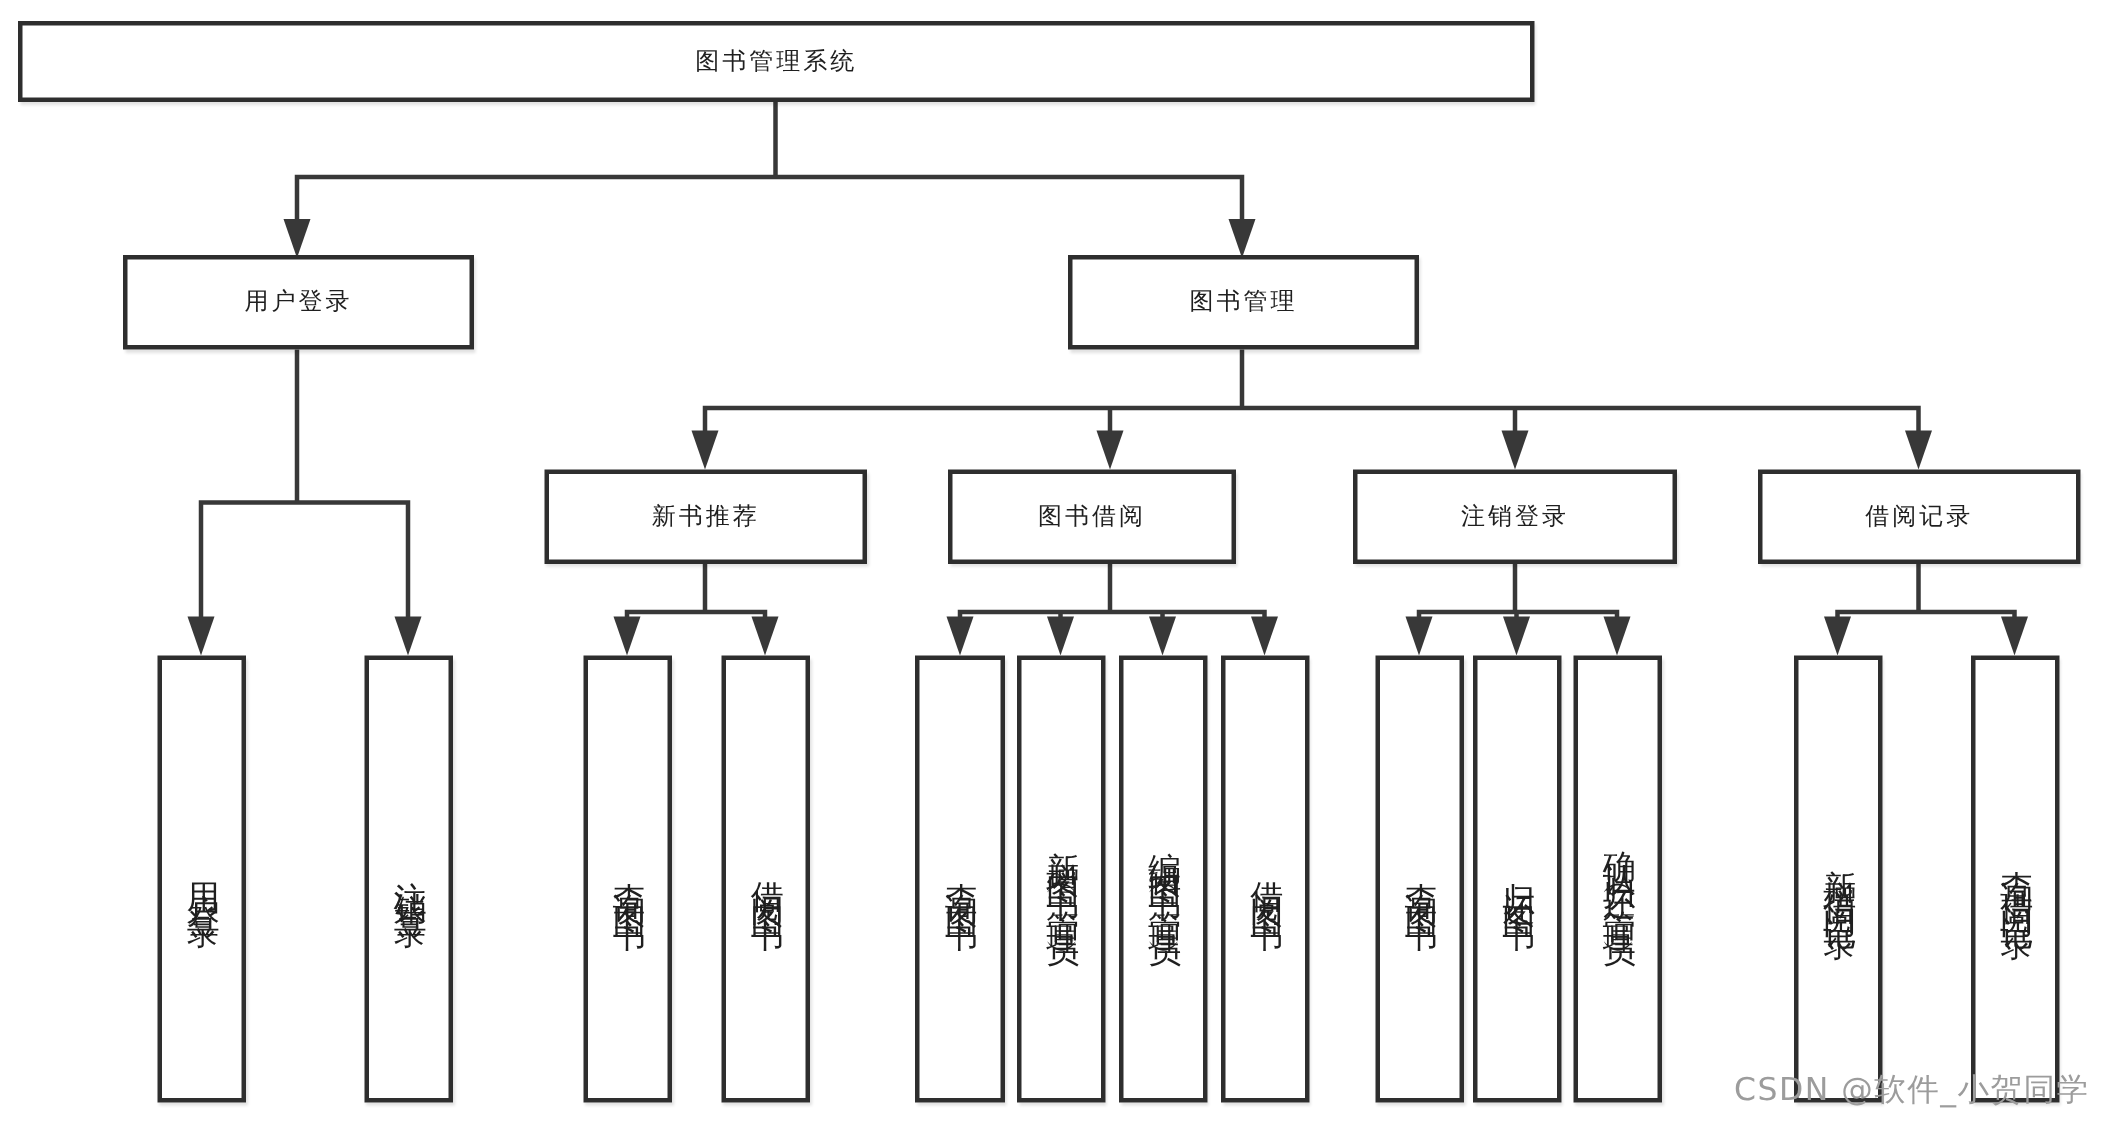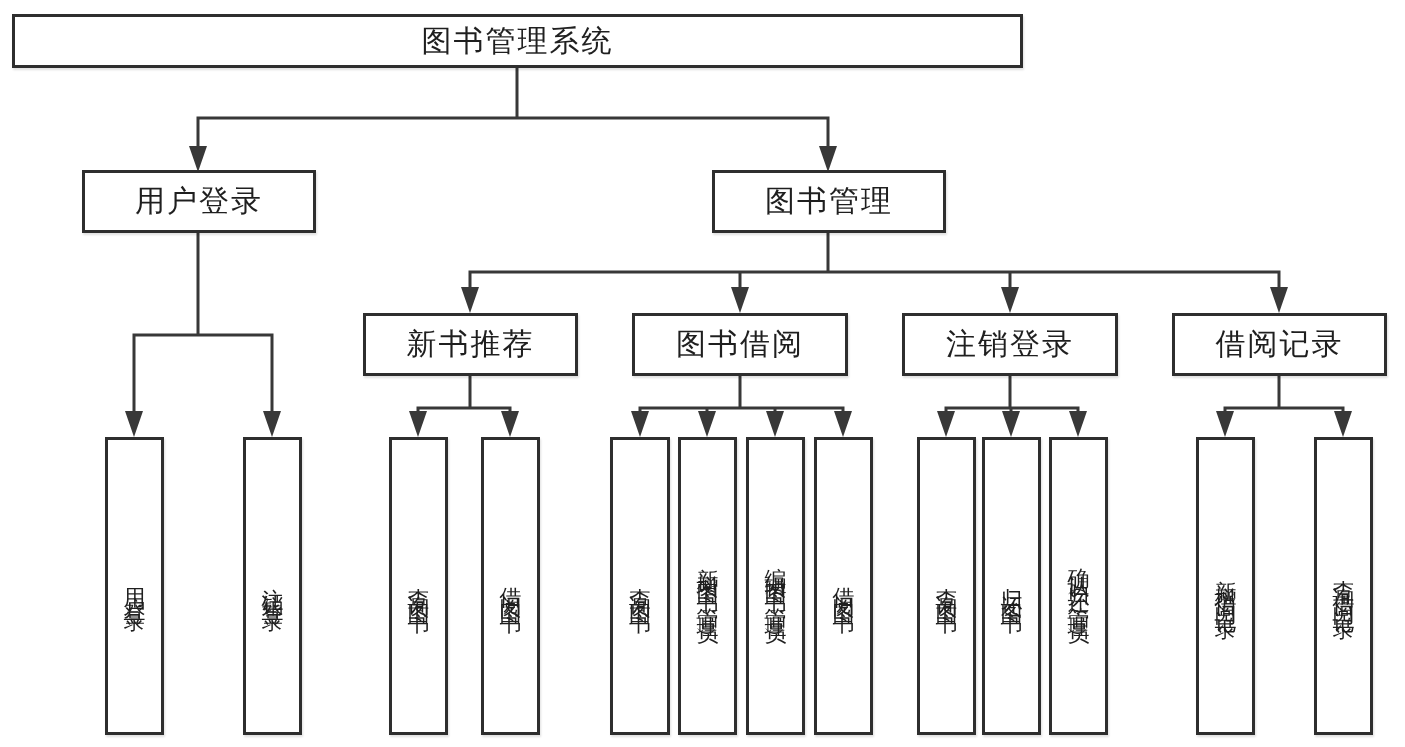--- a/index.html
+++ b/index.html
@@ -21,21 +21,21 @@
     box-sizing: border-box;
     background: #ffffff;
     border: 3px solid #2e2e2e;
     display: flex;
     align-items: center;
     justify-content: center;
     color: #1f1f1f;
     z-index: 1;
     box-shadow: 1px 2px 2px rgba(0,0,0,0.12);
   }
-  .hnode { font-size: 30px; letter-spacing: 2px; white-space: nowrap; }
+  .hnode { font-size: 16px; letter-spacing: 2px; white-space: nowrap; }
   .vnode span {
     writing-mode: vertical-rl;
     text-orientation: mixed;
     font-size: 22px;
     letter-spacing: 8px;
     line-height: 1;
   }
   .watermark {
     position: absolute;
     right: 12px;
@@ -99,21 +99,21 @@
   <div class="node hnode" style="left:82px;top:170px;width:234px;height:63px">
     <span>用户登录</span>
   </div>
   <div class="node hnode" style="left:363px;top:313px;width:215px;height:63px">
     <span>新书推荐</span>
   </div>
 
   <div class="node hnode" style="left:712px;top:170px;width:234px;height:63px">
     <span>图书管理</span>
   </div>
-  <div class="node hnode" style="left:632px;top:313px;width:216px;height:63px">
+  <div class="node hnode" style="left:632px;top:313px;width:192px;height:63px">
     <span>图书借阅</span>
   </div>
   <div class="node hnode" style="left:902px;top:313px;width:216px;height:63px">
     <span>注销登录</span>
   </div>
   <div class="node hnode" style="left:1172px;top:313px;width:215px;height:63px">
     <span>借阅记录</span>
   </div>
 
   <div class="node vnode" style="left:105px;top:437px;width:59px;height:298px">
@@ -153,14 +153,15 @@
     <span>确认归还（管理员）</span>
   </div>
 
   <div class="node vnode" style="left:1196px;top:437px;width:59px;height:298px">
     <span>新增借阅记录</span>
   </div>
   <div class="node vnode" style="left:1314px;top:437px;width:59px;height:298px">
     <span>查询借阅记录</span>
   </div>
 
+  <div class="watermark">CSDN @软件_小贺同学</div>
 
 </div>
 
 </body></html>

